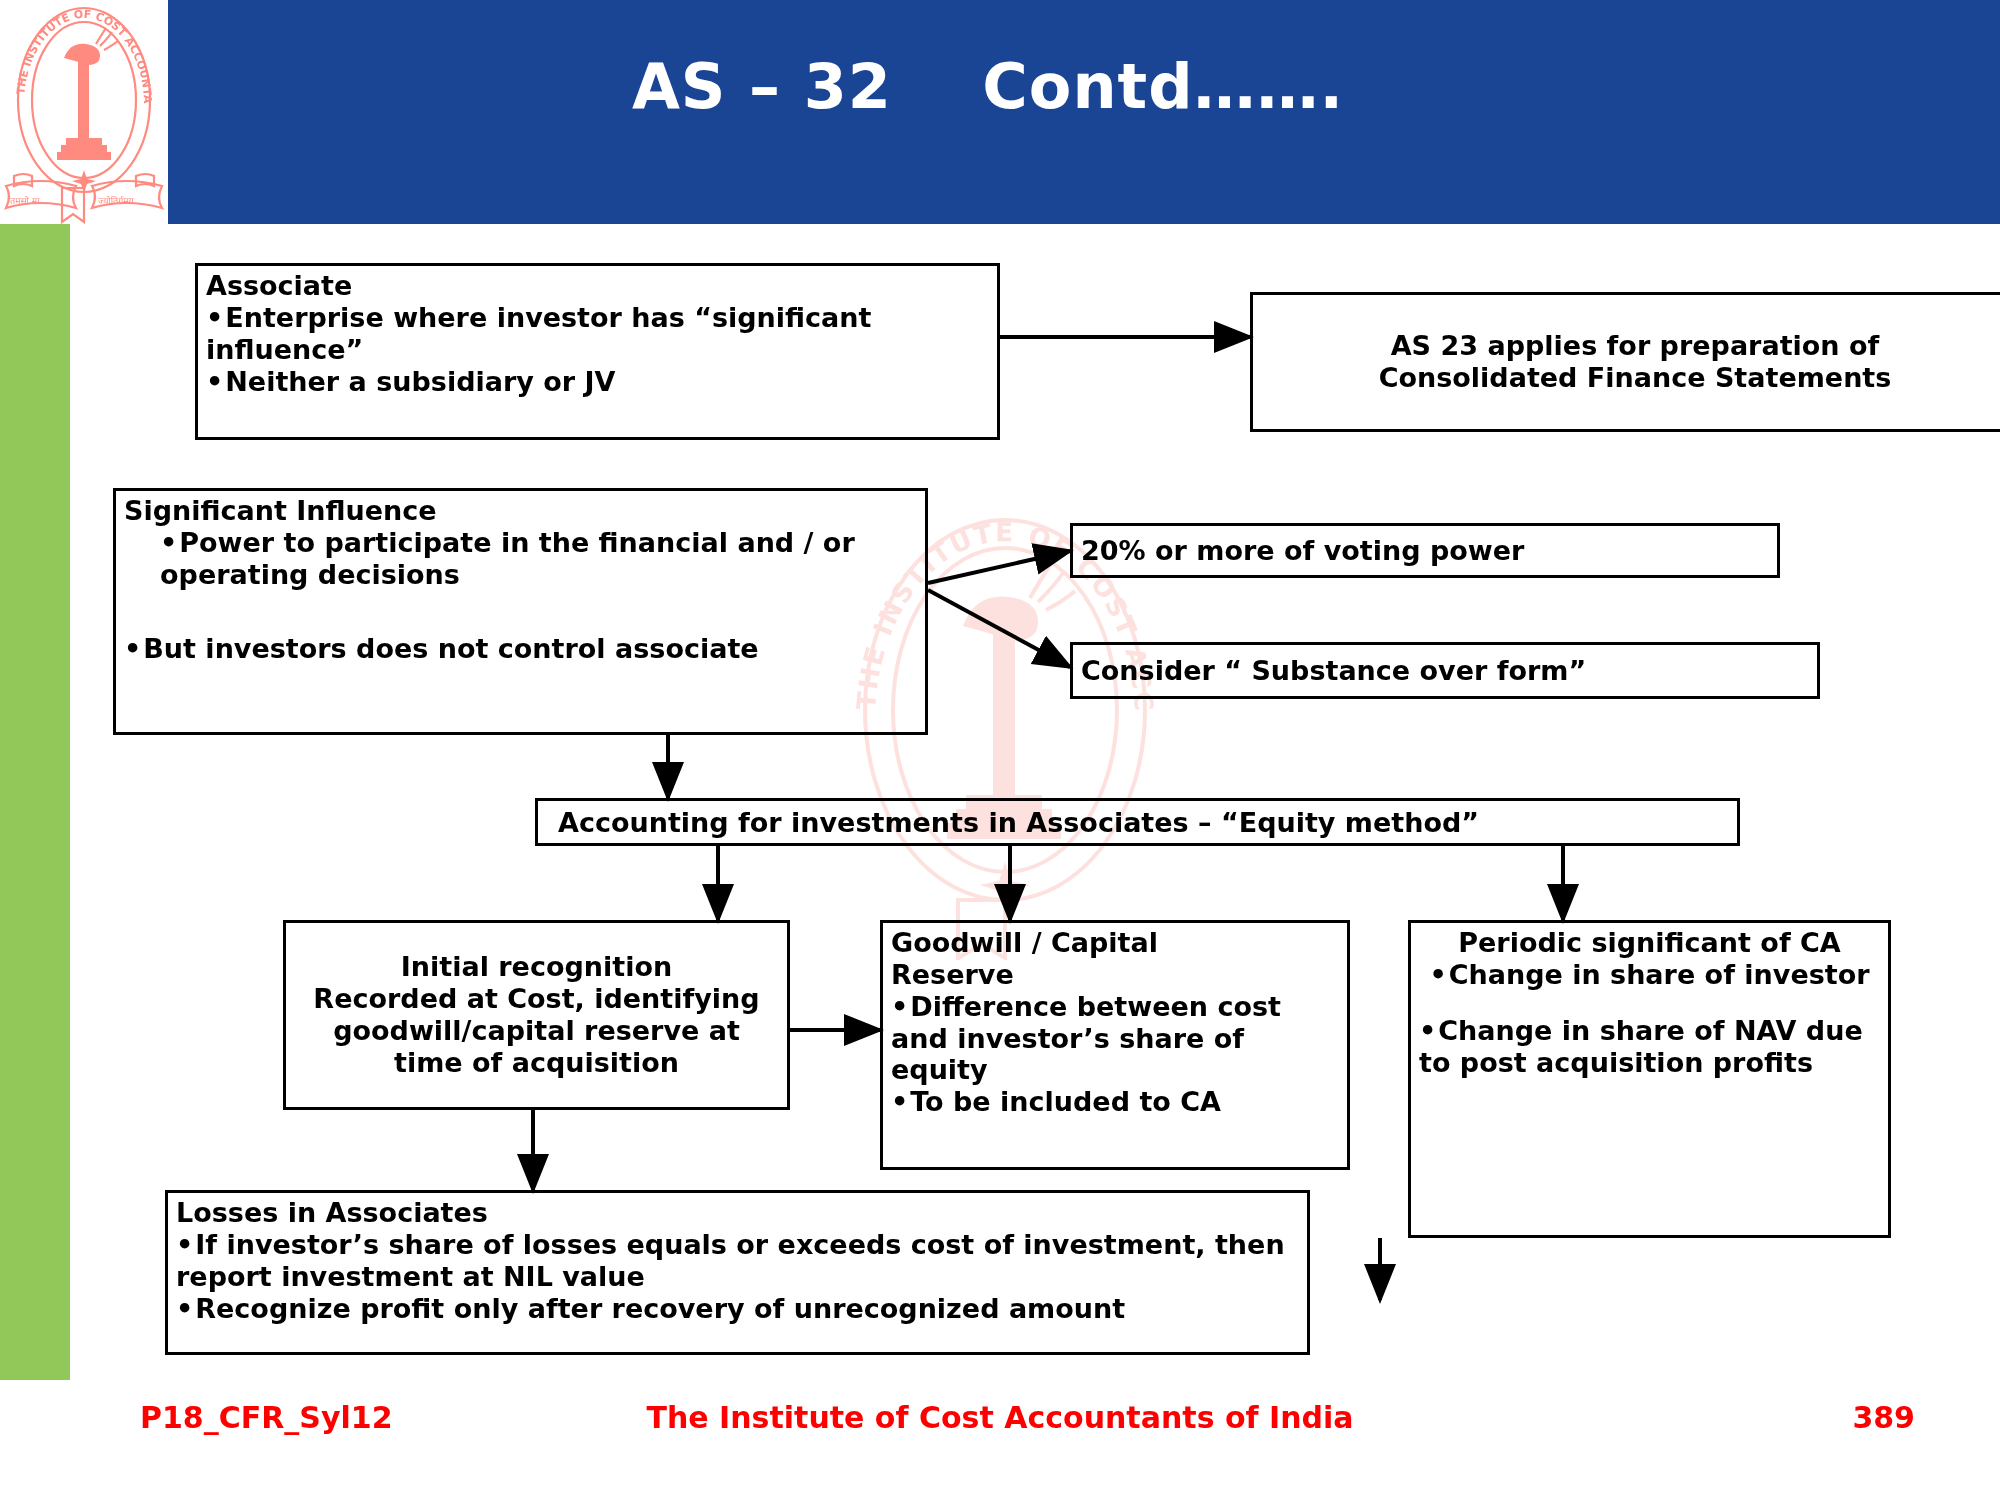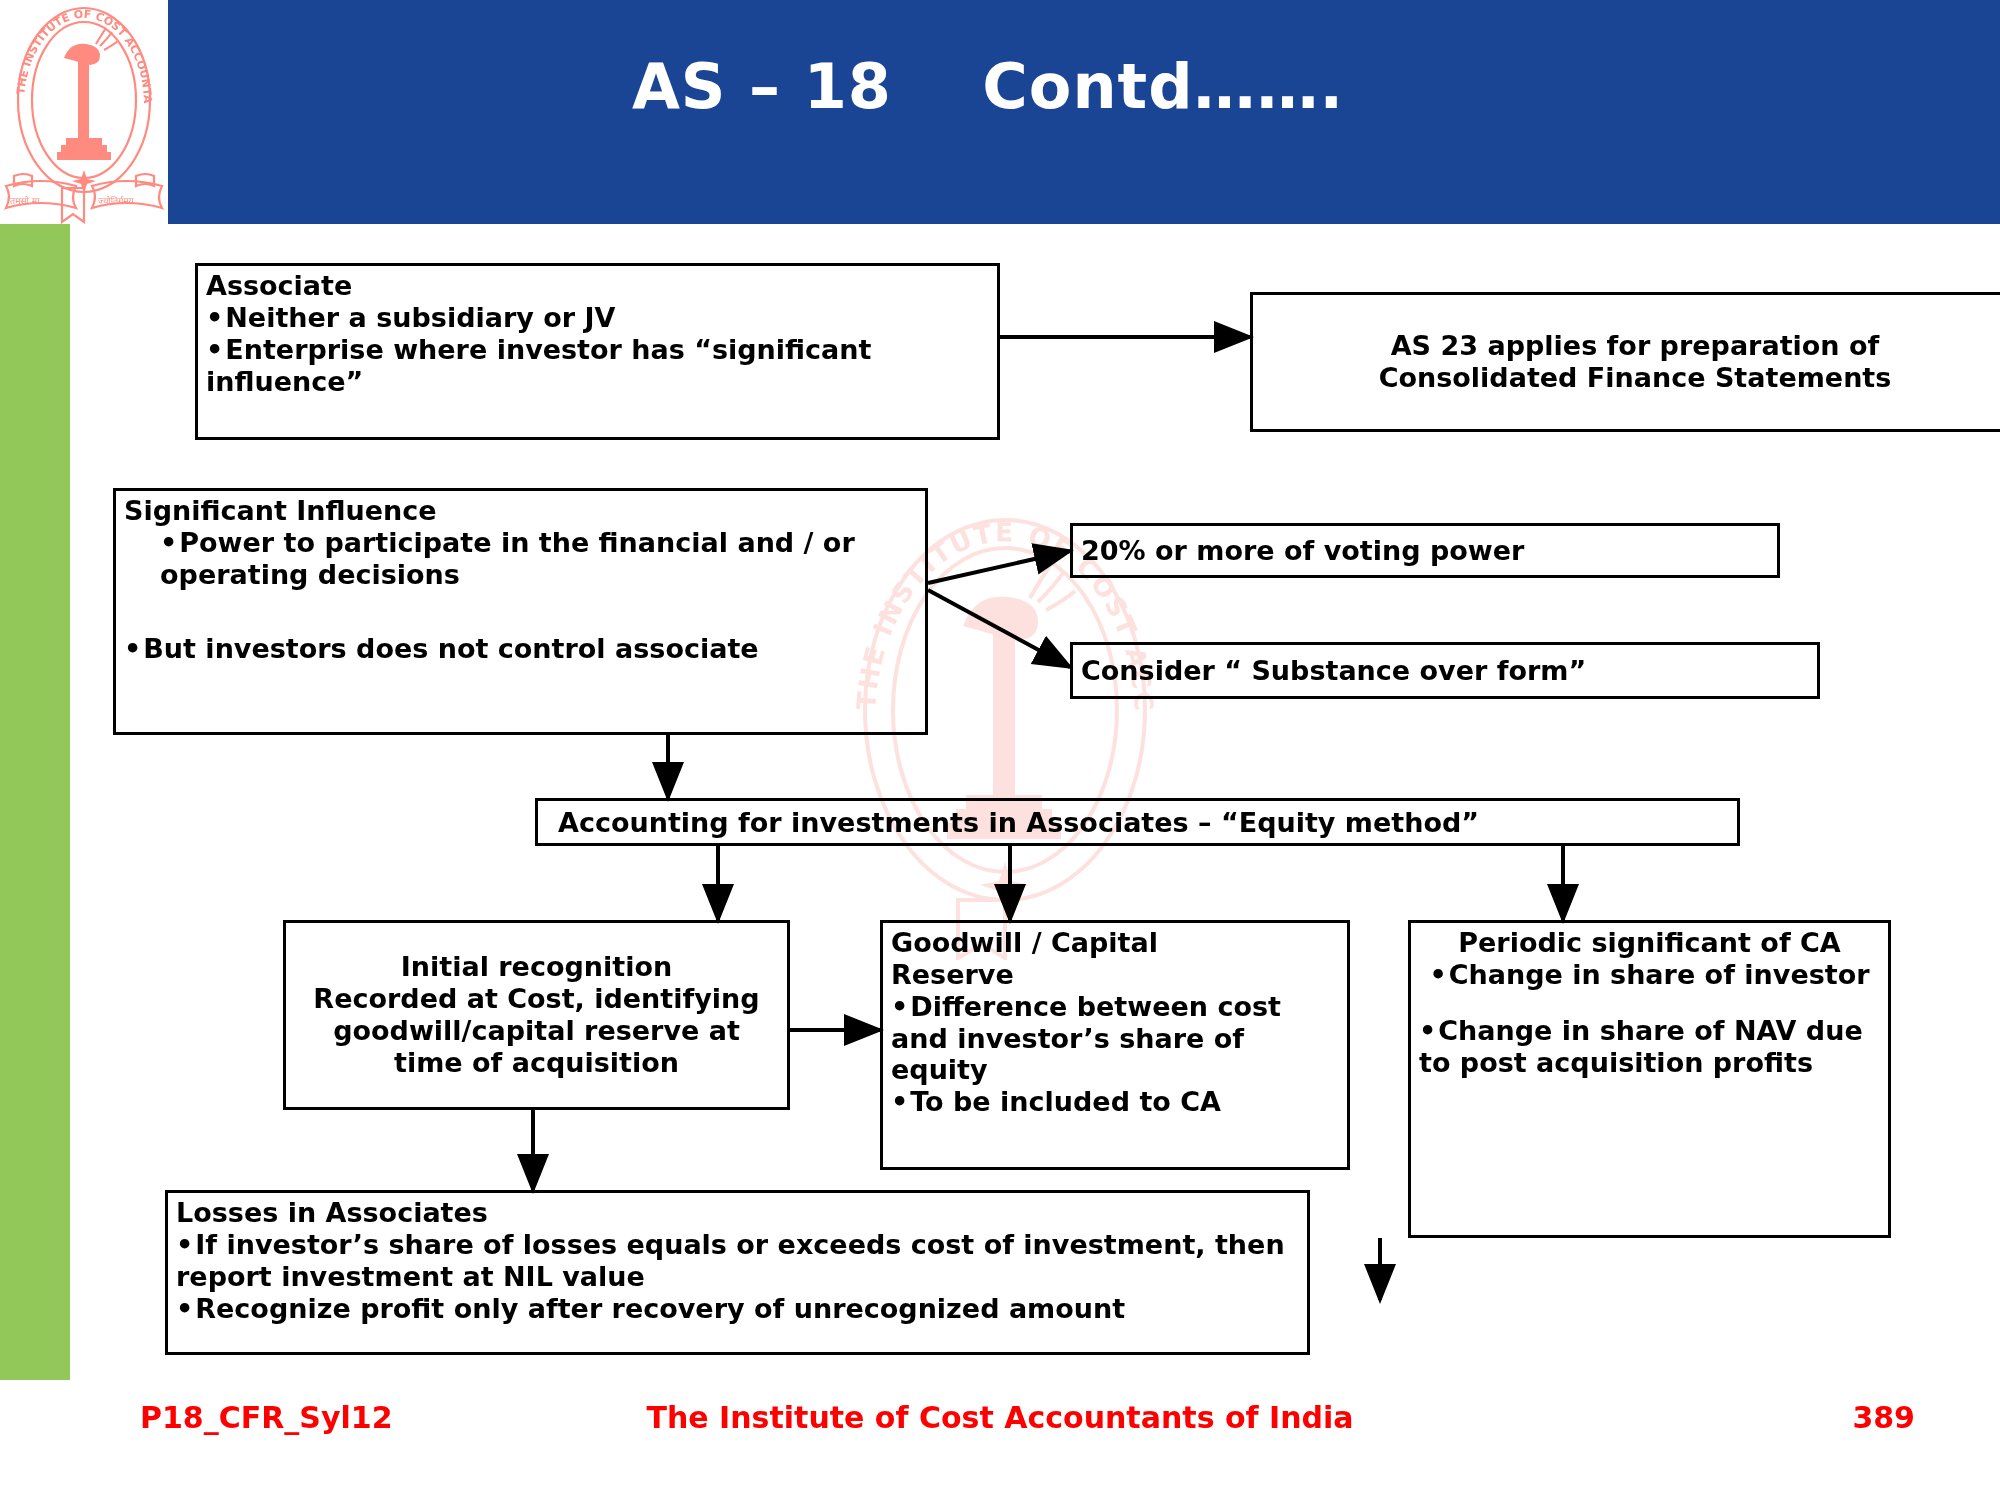--- a/index.html
+++ b/index.html
@@ -37,21 +37,21 @@
   #footer{position:absolute;left:0;top:1400px;width:2000px;height:60px;}
   .foot{position:absolute;color:#ff0000;font-weight:bold;font-size:30px;white-space:nowrap;}
   #foot-left{left:140px;top:0;}
   #foot-mid{left:0;top:0;width:2000px;text-align:center;}
   #foot-right{right:85px;top:0;}
 </style>
 </head>
 <body>
 
 <div id="header-bar"></div>
-<div id="slide-title">AS – 18    Contd…….</div>
+<div id="slide-title">AS – 32    Contd…….</div>
 
 <div id="logo-wrap">
   <svg width="168" height="224" viewBox="0 0 168 224" aria-hidden="true">
     <g fill="none" stroke="#ff8a80" stroke-width="2.2">
       <ellipse cx="84" cy="100" rx="66" ry="92"></ellipse>
       <ellipse cx="84" cy="100" rx="52" ry="78"></ellipse>
 
       <rect x="78" y="60" width="11" height="78" fill="#ff8a80" stroke="none"></rect>
       <rect x="66" y="138" width="36" height="7" fill="#ff8a80" stroke="none"></rect>
       <rect x="61" y="145" width="46" height="7" fill="#ff8a80" stroke="none"></rect>
@@ -129,22 +129,22 @@
 
       <path d="M533,1107 L533,1190"></path>
 
       <path d="M1380,1238 L1380,1300"></path>
     </g>
   </svg>
 </div>
 
 <div class="box" style="left:195px;top:263px;width:805px;height:177px;">
   <span class="ttl">Associate</span>
+  <span class="li bullet">Enterprise where investor has “significant influence”</span>
   <span class="li bullet">Neither a subsidiary or JV</span>
-  <span class="li bullet">Enterprise where investor has “significant influence”</span>
 </div>
 
 <div class="box" style="left:1250px;top:292px;width:770px;height:140px;display:flex;flex-direction:column;justify-content:center;">
   <span class="ctr">AS 23 applies for preparation of</span>
   <span class="ctr">Consolidated Finance Statements</span>
 </div>
 
 <div class="box" style="left:113px;top:488px;width:815px;height:247px;">
   <span class="ttl">Significant Influence</span>
   <span class="li bullet" style="padding-left:36px;">Power to participate in the financial and / or operating decisions</span>

